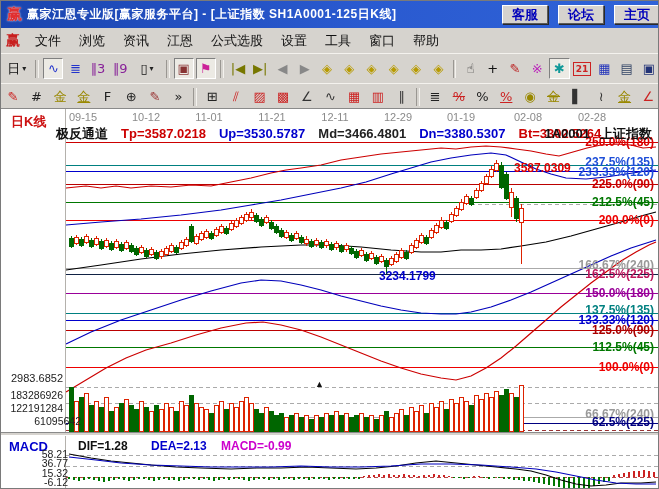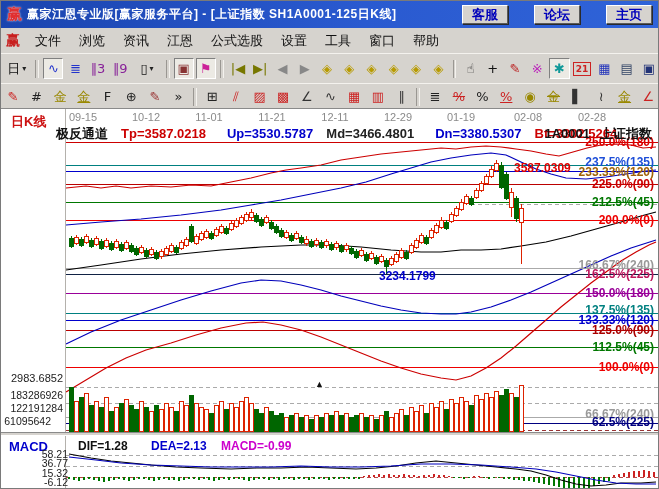--- a/index.html
+++ b/index.html
@@ -3,21 +3,21 @@
 <meta charset="utf-8">
 <style>
   html,body{margin:0;padding:0;background:#fff;}
   .win{position:relative;width:659px;height:489px;background:#d6d3ce;overflow:hidden;
        font-family:"Liberation Sans","DejaVu Sans",sans-serif;border:1px solid #7a7a7a;box-sizing:border-box;}
   
   .titlebar{position:absolute;left:0;top:0;width:659px;height:27px;
     background:linear-gradient(90deg,#1a44af,#2a5ad0 55%,#2f63d8);display:flex;align-items:center;}
   .tlogo{color:#e03030;font-weight:bold;font-size:15px;margin:0 5px 0 6px;text-shadow:0 0 2px #fff;}
   .ttext{color:#fff;font-size:12px;font-weight:bold;letter-spacing:.5px;flex:0 0 auto;}
-  .tbtns{margin-left:auto;margin-right:8px;display:flex;gap:26px;}
+  .tbtns{margin-left:auto;display:flex;gap:10px;}
   .tbtn{width:46px;height:19px;background:#d6d3ce;border:1px solid;border-color:#fff #5a5a5a #5a5a5a #fff;
     box-shadow:1px 1px 0 #2a2a2a;color:#0000bb;font-size:13px;font-weight:bold;line-height:16px;padding:0;
     font-family:inherit;cursor:pointer;}
   
   .menubar{position:absolute;left:0;top:27px;width:659px;height:25px;background:#d6d3ce;
     border-bottom:1px solid #b8b5b0;display:flex;align-items:center;font-size:13px;color:#111;}
   .mlogo{color:#c81e1e;font-weight:bold;font-size:14px;margin:0 6px 0 5px;}
   .mitem{padding:0 9px;line-height:24px;cursor:default;}
   
   .toolbar{position:absolute;left:0;width:659px;background:#d6d3ce;display:flex;align-items:center;
@@ -38,21 +38,21 @@
   .client{position:absolute;left:0;top:107px;width:659px;height:382px;background:#fff;
     border-top:1px solid #8a8a8a;box-sizing:border-box;}
   .client svg{position:absolute;left:0;top:0;z-index:1;}
   .abslbl{position:absolute;z-index:3;white-space:nowrap;}
   .periodlbl{left:10px;top:4px;color:#cc1111;font-size:13px;font-weight:bold;}
   .datelbl{position:absolute;top:2px;transform:translateX(-50%);color:#8a8a8a;font-size:11px;z-index:3;white-space:nowrap;}
   .hdr{left:55px;top:16px;font-size:13px;font-weight:bold;z-index:3;}
   .hdr span{margin-right:13px;}
   .h-name{color:#111;}
   .h-red{color:#cc0000;}
-  .h-blue{color:#0000cc;margin-left:8px;}
+  .h-blue{color:#0000cc;}
   .h-blk{color:#222;}
   .sym{right:8px;top:16px;font-size:13px;font-weight:bold;color:#111;z-index:3;}
   .sym .code{margin-right:10px;}
   .plbl{font-size:12px;font-weight:bold;z-index:3;}
   .scalelbl{position:absolute;z-index:3;white-space:nowrap;color:#222;}
   .gannlbl{position:absolute;right:6px;transform:translateY(-50%);font-size:12px;font-weight:bold;
     z-index:2;white-space:nowrap;background:transparent;}
   .marker{font-size:9px;color:#111;z-index:3;}
   .sep3d{position:absolute;left:0;top:323px;width:659px;height:4px;background:#d6d3ce;
     border-top:1px solid #8a8a8a;border-bottom:1px solid #fff;z-index:4;box-sizing:border-box;}
@@ -711,26 +711,26 @@
     <div class="abslbl sym">
       <span class="code">1A0001</span><span>上证指数</span>
     </div>
 
     <div class="abslbl plbl" style="left:513px;top:52px;color:#dd0000;">3587.0309</div>
     <div class="abslbl plbl" style="left:378px;top:160px;color:#0000cc;">3234.1799</div>
 
     <div class="scalelbl" style="right:597px;top:263px;font-size:11px;">2983.6852</div>
     <div class="scalelbl" style="right:597px;top:280px;font-size:10.5px;">183286926</div>
     <div class="scalelbl" style="right:597px;top:293px;font-size:10.5px;">122191284</div>
-    <div class="scalelbl" style="right:609px;top:306px;font-size:10.5px;">61095642</div>
+    <div class="scalelbl" style="right:579px;top:306px;font-size:10.5px;">61095642</div>
 
     <div id="gannlabels">
         <div class="gannlbl" style="color: rgb(221, 0, 0); top: 33px;">250.0%(180)</div>
         <div class="gannlbl" style="color: #1d4ed8; top: 53px;">237.5%(135)</div>
-        <div class="gannlbl" style="color: #a16207; top: 63px; text-align: center;">233.33%(120)</div>
+        <div class="gannlbl" style="color: #1d4ed8; top: 63px; text-align: center;">233.33%(120)</div>
         <div class="gannlbl" style="color: rgb(204, 0, 0); top: 75px;">225.0%(90)</div>
         <div class="gannlbl" style="color: rgb(0, 119, 0); top: 93px;">212.5%(45)</div>
         <div class="gannlbl" style="color: rgb(238, 0, 0); top: 111px;">200.0%(0)</div>
         <div class="gannlbl" style="color: rgb(153, 153, 153); top: 156px;">166.67%(240)</div>
         <div class="gannlbl" style="color: #be185d; top: 165px;">162.5%(225)</div>
         <div class="gannlbl" style="color: rgb(153, 0, 153); top: 184px;">150.0%(180)</div>
         <div class="gannlbl" style="color: rgb(0, 128, 128); top: 201px;">137.5%(135)</div>
         <div class="gannlbl" style="color: rgb(0, 0, 204); top: 211px;">133.33%(120)</div>
         <div class="gannlbl" style="color: rgb(170, 0, 0); top: 221px;">125.0%(90)</div>
         <div class="gannlbl" style="color: rgb(0, 119, 0); top: 238px;">112.5%(45)</div>

